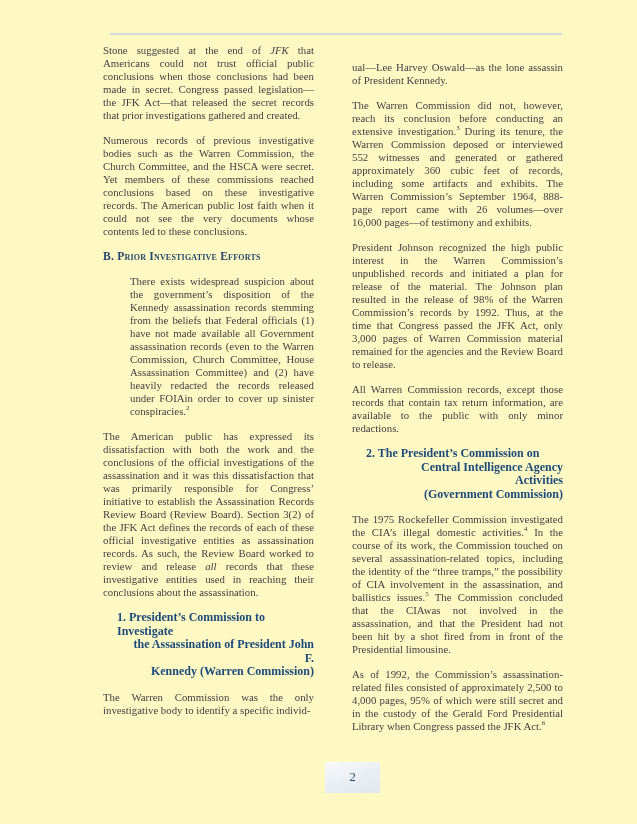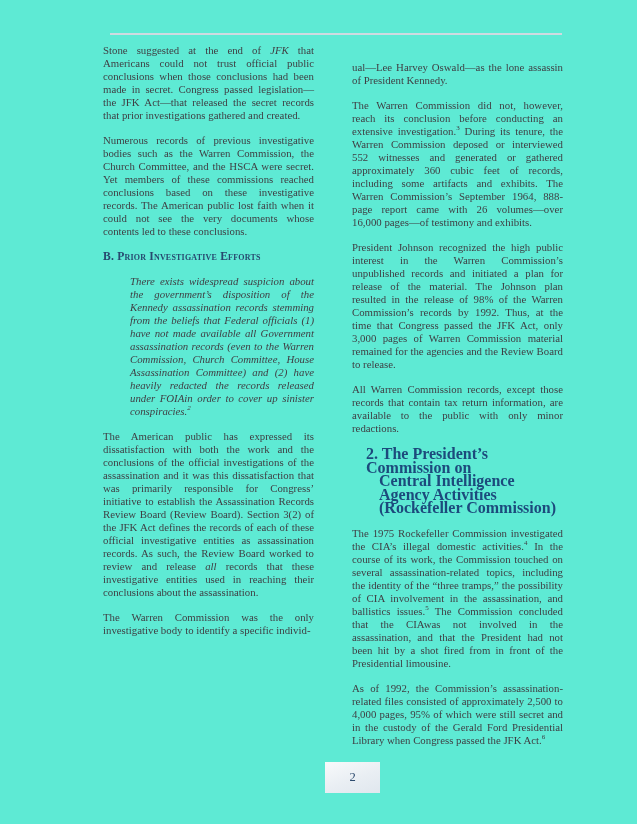--- a/index.html
+++ b/index.html
@@ -4,21 +4,21 @@
 <style>
   html, body { margin: 0; padding: 0; background: #ffffff; }
   body {
     width: 637px; height: 824px;
     font-family: "Liberation Serif", serif;
     position: relative;
   }
   .page {
     position: absolute; left: 0; top: 0;
     width: 637px; height: 824px;
-    background: #5eead4; overflow: hidden;
+    background: #fef9c3; overflow: hidden;
   }
   .top-rule {
     position: absolute; left: 110px; top: 33px;
     width: 452px; height: 2px;
     background: #cfdae0;
   }
   .col {
     position: absolute; top: 44px; width: 211px;
     font-size: 10.8px; line-height: 13px;
     color: #3f3e43;
@@ -34,32 +34,31 @@
     font-variant: small-caps;
     color: #27496f;
     font-size: 11.6px;
     letter-spacing: 0.2px;
     margin: 6px 0 12px 0;
     text-align: left;
   }
   .num-heading {
     font-weight: bold;
     color: #1c4a7c;
-    font-size: 16px;
+    font-size: 12px;
     line-height: 13.5px;
     margin: 3px 0 12px 14px;
     text-align: left;
   }
   .num-heading span { display: block; }
-  .num-heading span + span { padding-left: 13px; }
+  .num-heading span + span { padding-left: 13px; text-align: right; }
   blockquote {
     margin: 12px 0 12px 27px;
     padding: 0;
     text-align: justify;
-    font-style: italic;
   }
   .page-num-box {
     position: absolute; left: 325px; top: 762px;
     width: 55px; height: 31px;
     background: linear-gradient(160deg, #f8fafb 0%, #e9eef3 55%, #e0e7ee 100%);
     display: flex; align-items: center; justify-content: center;
     color: #2c4a6e; font-size: 12.5px;
   }
 </style>
 </head>
@@ -68,32 +67,37 @@
 <div class="page">
 
   <div class="top-rule"></div>
 
   <div class="col col-left">
     <p><span>Stone suggested at the end of </span><span class="it">JFK</span><span> that Americans could not trust official public conclusions when those conclusions had been made in secret. Congress passed legislation—the JFK Act—that released the secret records that prior investigations gathered and created.</span></p>
     <p><span>Numerous records of previous investigative bodies such as the Warren Commission, the Church Committee, and the HSCA were secret. Yet members of these commissions reached conclusions based on these investigative records. The American public lost faith when it could not see the very documents whose contents led to these conclusions.</span></p>
     <h3 class="sec-heading">B. Prior Investigative Efforts</h3>
     <blockquote><span>There exists widespread suspicion about the government’s disposition of the Kennedy assassination records stemming from the beliefs that Federal officials (1) have not made available all Government assassination records (even to the Warren Commission, Church Committee, House Assassination Committee) and (2) have heavily redacted the records released under FOIAin order to cover up sinister conspiracies.</span><sup>2</sup></blockquote>
     <p><span>The American public has expressed its dissatisfaction with both the work and the conclusions of the official investigations of the assassination and it was this dissatisfaction that was primarily responsible for Congress’ initiative to establish the Assassination Records Review Board (Review Board). Section 3(2) of the JFK Act defines the records of each of these official investigative entities as assassination records. As such, the Review Board worked to review and release </span><span class="it">all</span><span> records that these investigative entities used in reaching their conclusions about the assassination.</span></p>
+    <h4 class="num-heading">
+      <span>1. President’s Commission to Investigate</span>
+      <span>the Assassination of President John F.</span>
+      <span>Kennedy (Warren Commission)</span>
+    </h4>
     <p><span>The Warren Commission was the only investigative body to identify a specific individ-</span></p>
   </div>
 
   <div class="col col-right">
     <p><span>ual—Lee Harvey Oswald—as the lone assassin of President Kennedy.</span></p>
     <p><span>The Warren Commission did not, however, reach its conclusion before conducting an extensive investigation.</span><sup>3</sup><span> During its tenure, the Warren Commission deposed or interviewed 552 witnesses and generated or gathered approximately 360 cubic feet of records, including some artifacts and exhibits. The Warren Commission’s September 1964, 888-page report came with 26 volumes—over 16,000 pages—of testimony and exhibits.</span></p>
     <p><span>President Johnson recognized the high public interest in the Warren Commission’s unpublished records and initiated a plan for release of the material. The Johnson plan resulted in the release of 98% of the Warren Commission’s records by 1992. Thus, at the time that Congress passed the JFK Act, only 3,000 pages of Warren Commission material remained for the agencies and the Review Board to release.</span></p>
     <p><span>All Warren Commission records, except those records that contain tax return information, are available to the public with only minor redactions.</span></p>
     <h4 class="num-heading">
       <span>2. The President’s Commission on</span>
       <span>Central Intelligence Agency Activities</span>
-      <span>(Rockefeller Commission)</span>
+      <span>(Government Commission)</span>
     </h4>
     <p><span>The 1975 Rockefeller Commission investigated the CIA’s illegal domestic activities.</span><sup>4</sup><span> In the course of its work, the Commission touched on several assassination-related topics, including the identity of the “three tramps,” the possibility of CIA involvement in the assassination, and ballistics issues.</span><sup>5</sup><span> The Commission concluded that the CIAwas not involved in the assassination, and that the President had not been hit by a shot fired from in front of the Presidential limousine.</span></p>
     <p><span>As of 1992, the Commission’s assassination-related files consisted of approximately 2,500 to 4,000 pages, 95% of which were still secret and in the custody of the Gerald Ford Presidential Library when Congress passed the JFK Act.</span><sup>6</sup></p>
   </div>
 
   <div class="page-num-box">
     <span>2</span>
   </div>
 
 </div>

